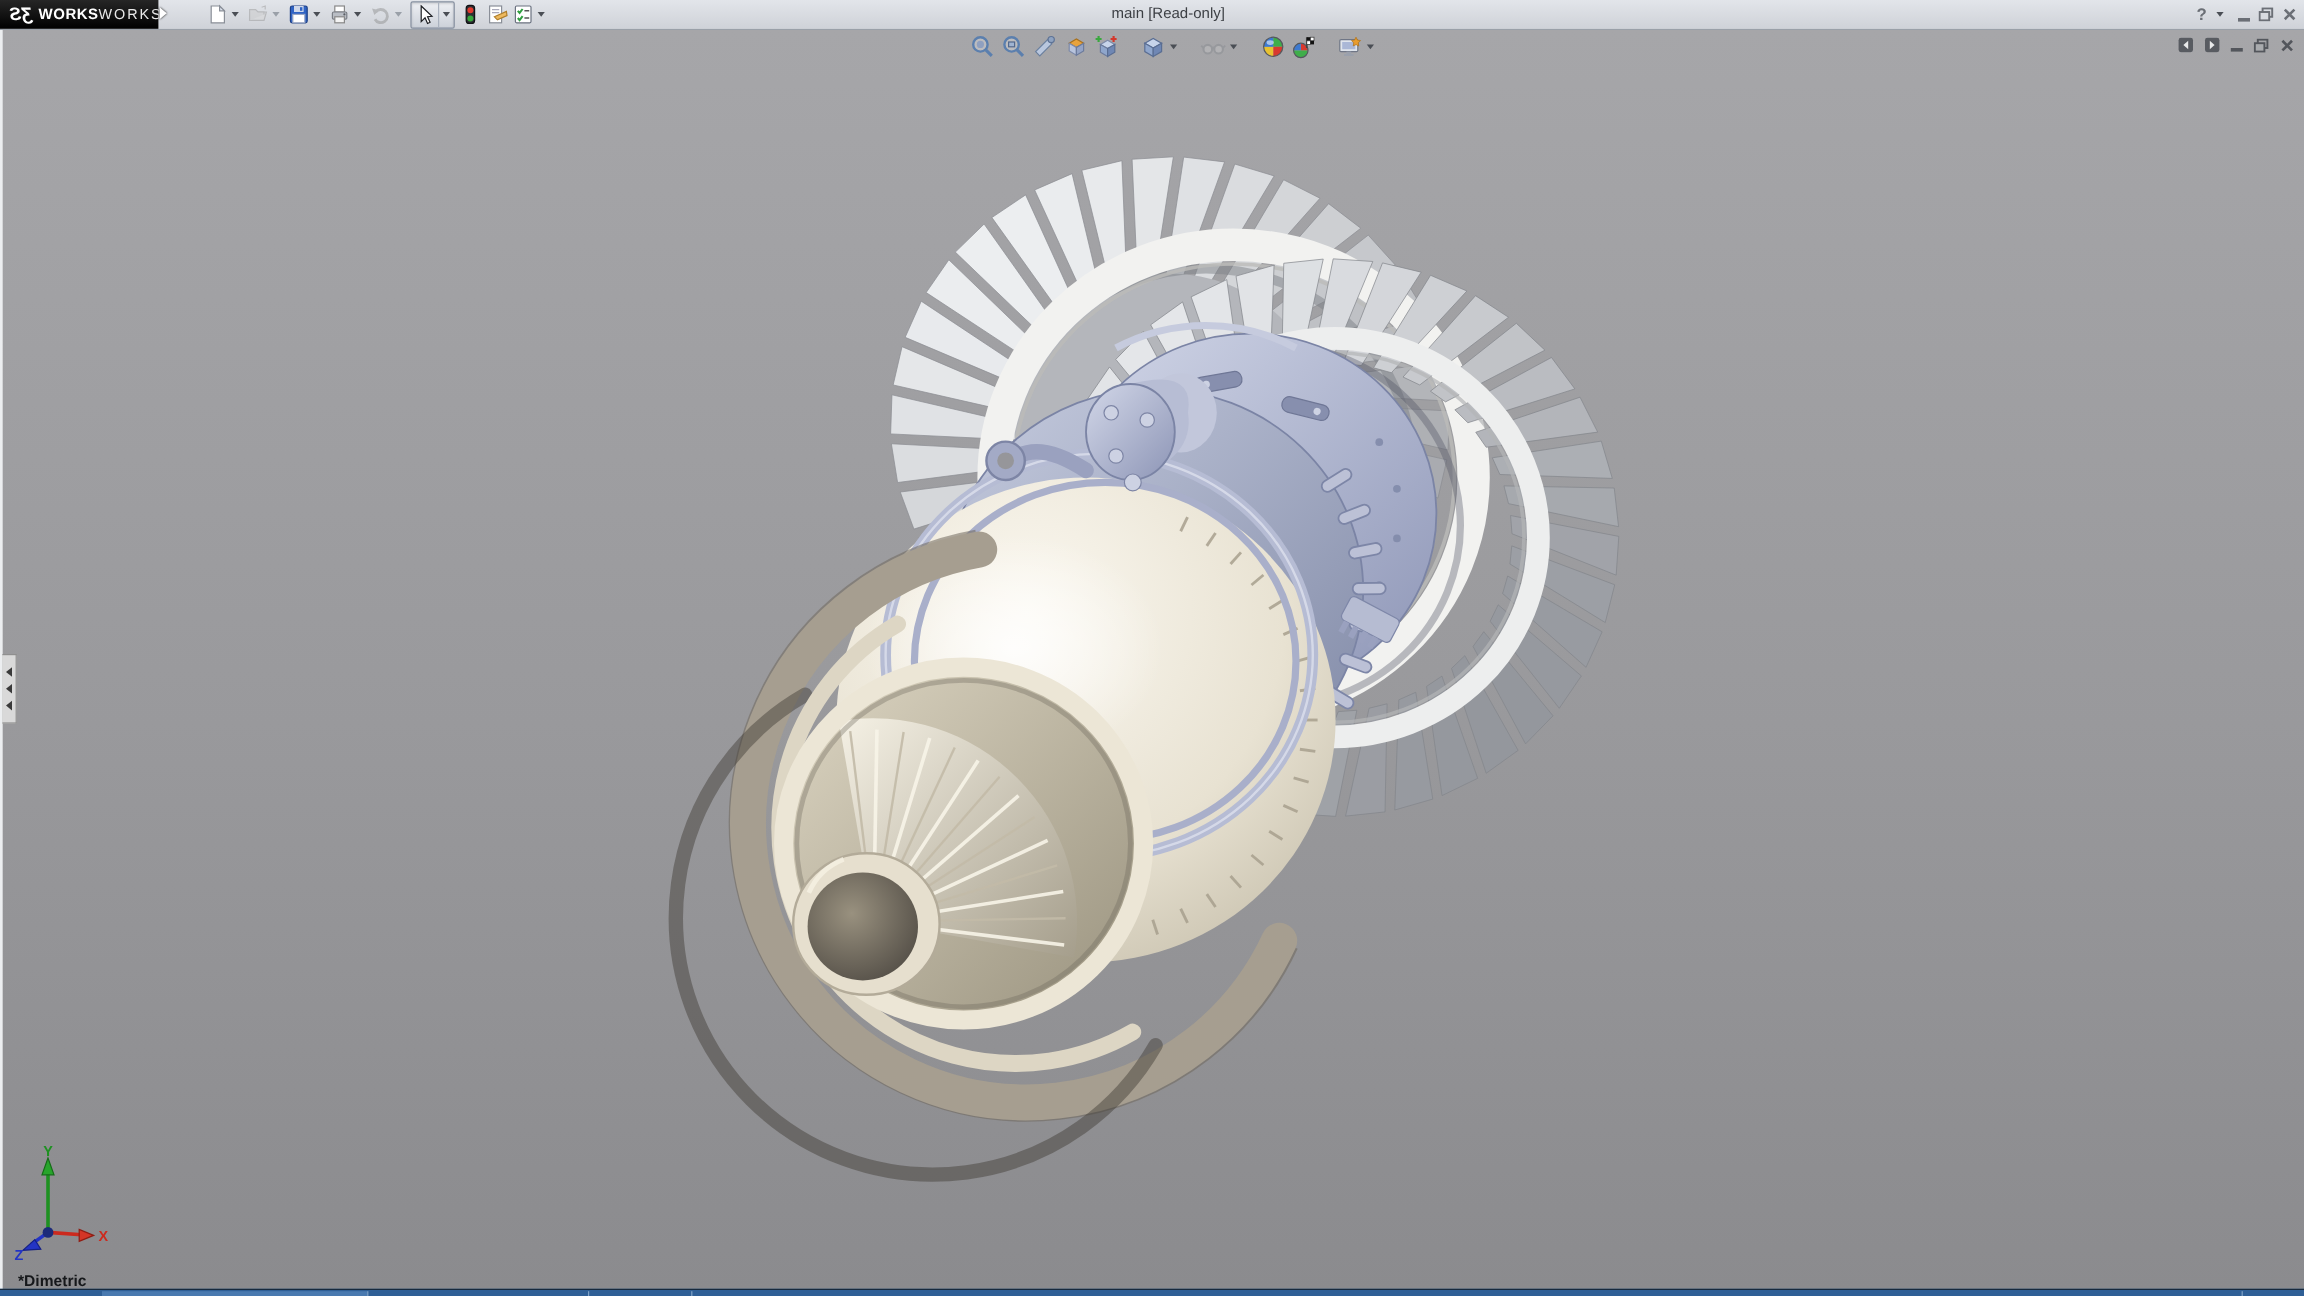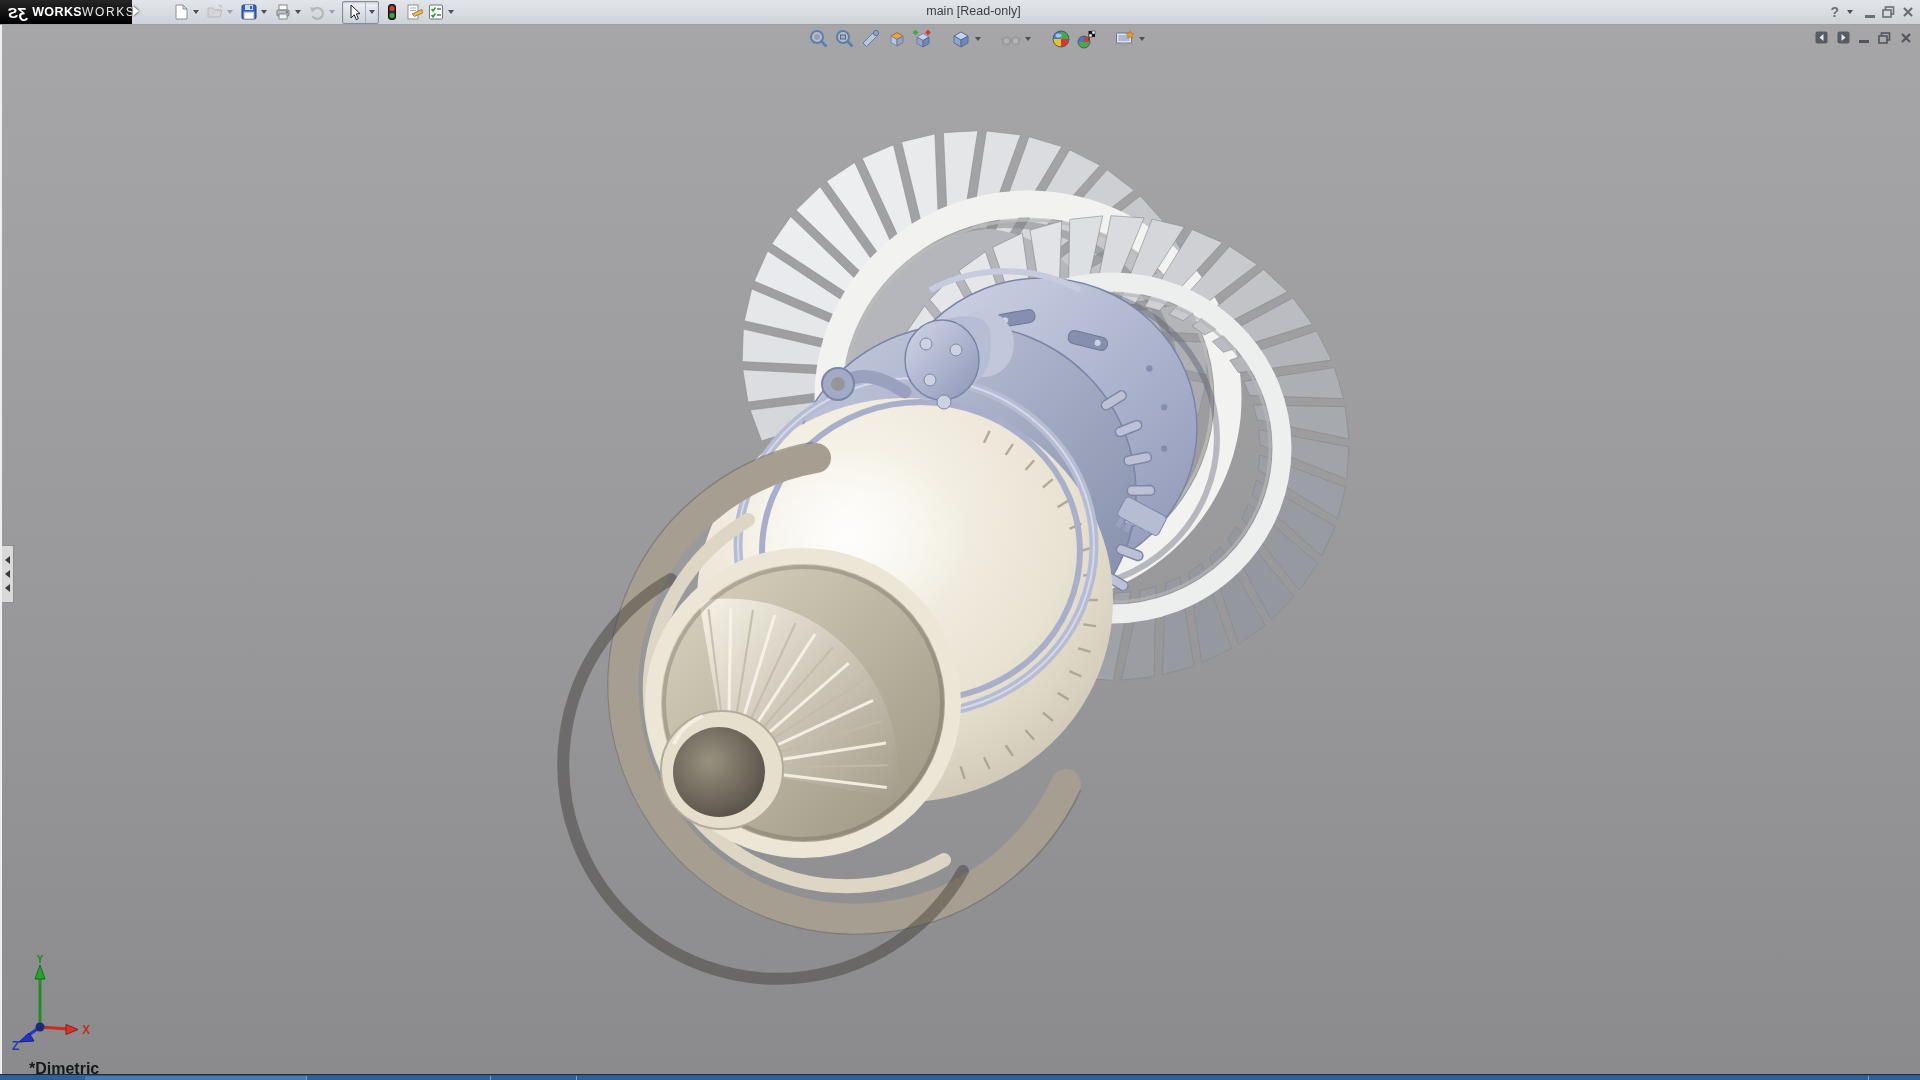--- a/index.html
+++ b/index.html
@@ -39,21 +39,21 @@
   .headsup{position:absolute;left:804px;top:3px;display:flex;align-items:center;}
   .hui{width:22px;height:22px;margin:0 2px;}
   .hgap{width:12px;}
   .doc-controls{position:absolute;right:8px;top:6px;display:flex;align-items:center;gap:9px;}
   .doc-controls .mini-bar{background:#53565c;margin-top:8px;}
   .left-tab{position:absolute;left:0;top:520px;width:11px;height:56px;background:#d9d9d9;
     border:1px solid #8f8f8f;border-left:none;display:flex;flex-direction:column;
     align-items:center;justify-content:center;gap:6px;}
   .tri-left{width:0;height:0;border-top:4px solid transparent;border-bottom:4px solid transparent;
     border-right:5px solid #3a3a3a;}
-  .orientation-label{position:absolute;left:27px;top:1035px;font-size:16px;font-weight:600;color:#16181b;}
+  .orientation-label{position:absolute;left:13px;top:1035px;font-size:13px;font-weight:600;color:#16181b;}
   .triad{position:absolute;left:8px;top:930px;}
   
   .taskbar-sliver{position:absolute;left:0;bottom:0;width:1920px;height:5px;background:#2f5f96;
     border-top:1px solid #17293d;z-index:60;}
   .tb-seg{position:absolute;top:1px;height:4px;}
 </style>
 </head>
 <body>
 
 <div class="titlebar">

